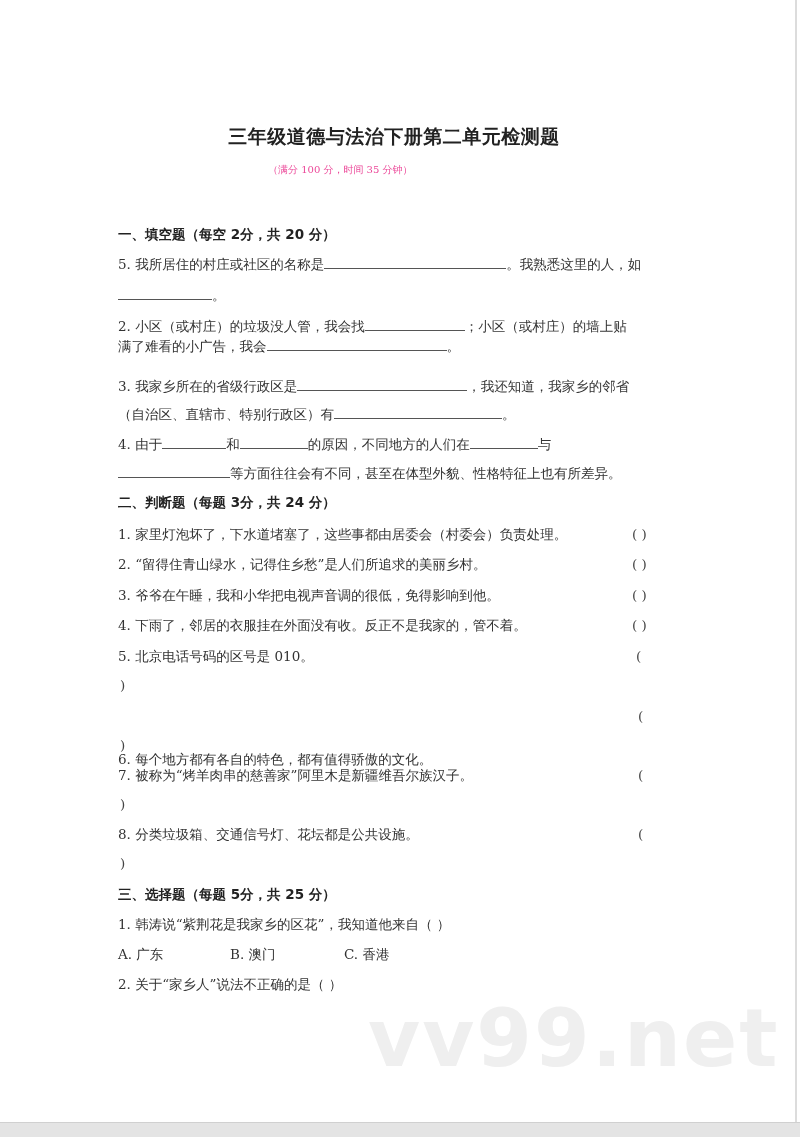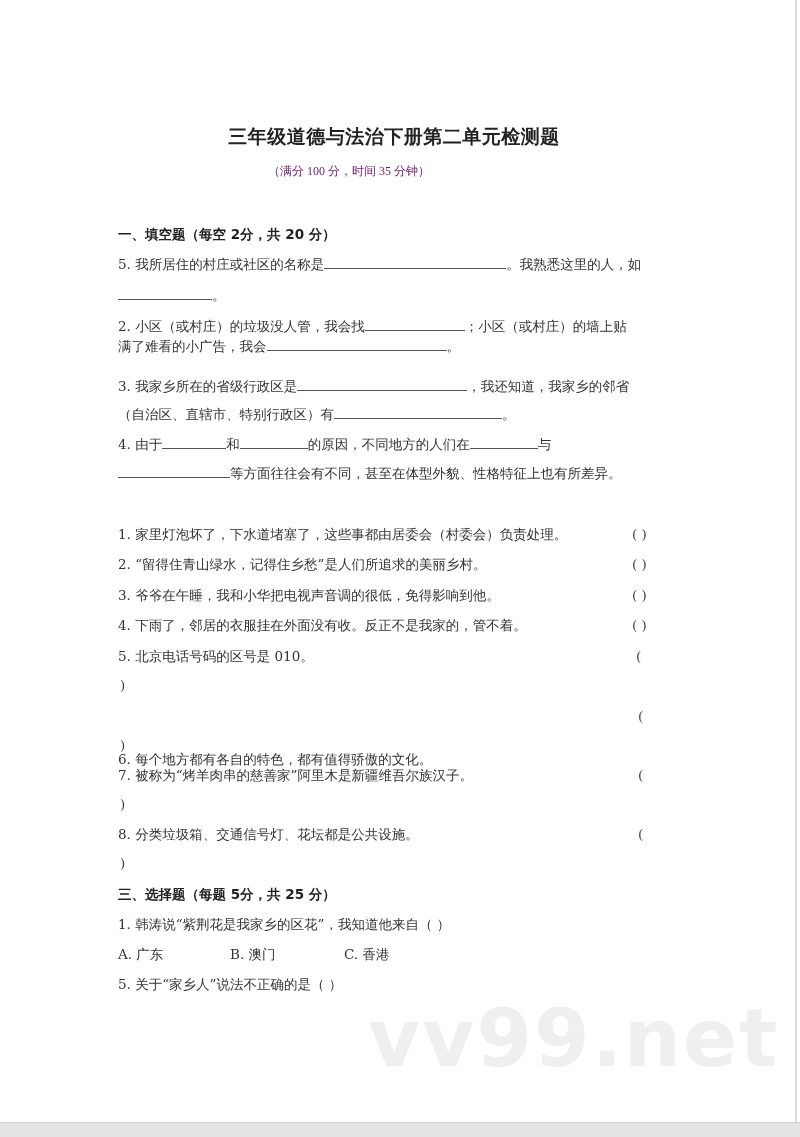--- a/index.html
+++ b/index.html
@@ -14,21 +14,21 @@
   .bottom-band {
     position: absolute; left: 0; top: 1122px; width: 800px; height: 15px; background: #e4e4e4;
     border-top: 1px solid #d0d0d0;
   }
   .title {
     position: absolute; left: 0; width: 788px; top: 124px; text-align: center;
     font-size: 19px; font-weight: bold; color: #222; letter-spacing: 0.5px;
     font-family: "DejaVu Sans", "Liberation Sans", sans-serif;
   }
   .subtitle {
-    position: absolute; left: 268px; top: 163px; font-size: 12px; color: #701a75; font-family: Liberation Serif, serif;
+    position: absolute; left: 268px; top: 163px; font-size: 10px; color: #ec4899;
   }
   .line {
     position: absolute; left: 118px; font-size: 13.5px; color: #333; white-space: nowrap;
   }
   .section-h {
     font-weight: bold; color: #222; font-family: "DejaVu Sans", "Liberation Sans", sans-serif; font-size: 13.5px;
   }
   .blank { display: inline-block; border-bottom: 1px solid #555; height: 12px; vertical-align: baseline; }
   .paren { position: absolute; font-size: 13.5px; color: #444; }
   .opt { display: inline-block; }
@@ -68,20 +68,21 @@
     <span>（自治区、直辖市、特别行政区）有</span><span class="blank" style="width:168px;"></span><span>。</span>
   </div>
 
   <div class="line" style="top:436px;">
     <span>4. 由于</span><span class="blank" style="width:64px;"></span><span>和</span><span class="blank" style="width:68px;"></span><span>的原因，不同地方的人们在</span><span class="blank" style="width:68px;"></span><span>与</span>
   </div>
   <div class="line" style="top:465px;">
     <span class="blank" style="width:112px;"></span><span>等方面往往会有不同，甚至在体型外貌、性格特征上也有所差异。</span>
   </div>
 
+  <div class="line section-h" style="top:494px;">二、判断题（每题 3分，共 24 分）</div>
 
   <div class="line" style="top:526px;">1. 家里灯泡坏了，下水道堵塞了，这些事都由居委会（村委会）负责处理。</div>
   <div class="paren" style="left:632px; top:526px;">(    )</div>
 
   <div class="line" style="top:556px;">2. “留得住青山绿水，记得住乡愁”是人们所追求的美丽乡村。</div>
   <div class="paren" style="left:632px; top:556px;">(    )</div>
 
   <div class="line" style="top:587px;">3. 爷爷在午睡，我和小华把电视声音调的很低，免得影响到他。</div>
   <div class="paren" style="left:632px; top:587px;">(    )</div>
 
@@ -103,18 +104,18 @@
   <div class="line" style="top:826px;">8. 分类垃圾箱、交通信号灯、花坛都是公共设施。</div>
   <div class="paren" style="left:638px; top:826px;">(</div>
   <div class="paren" style="left:120px; top:855px;">)</div>
 
   <div class="line section-h" style="top:886px;">三、选择题（每题 5分，共 25 分）</div>
 
   <div class="line" style="top:916px;">1. 韩涛说“紫荆花是我家乡的区花”，我知道他来自（      ）</div>
   <div class="line" style="top:946px;">
     <span class="opt" style="width:112px;">A. 广东</span><span class="opt" style="width:114px;">B. 澳门</span><span class="opt">C. 香港</span>
   </div>
-  <div class="line" style="top:976px;">5. 关于“家乡人”说法不正确的是（    ）</div>
+  <div class="line" style="top:976px;">2. 关于“家乡人”说法不正确的是（    ）</div>
 
   <div class="watermark">vv99.net</div>
 </div>
 
 <div class="bottom-band"></div>
 
 </body></html>

